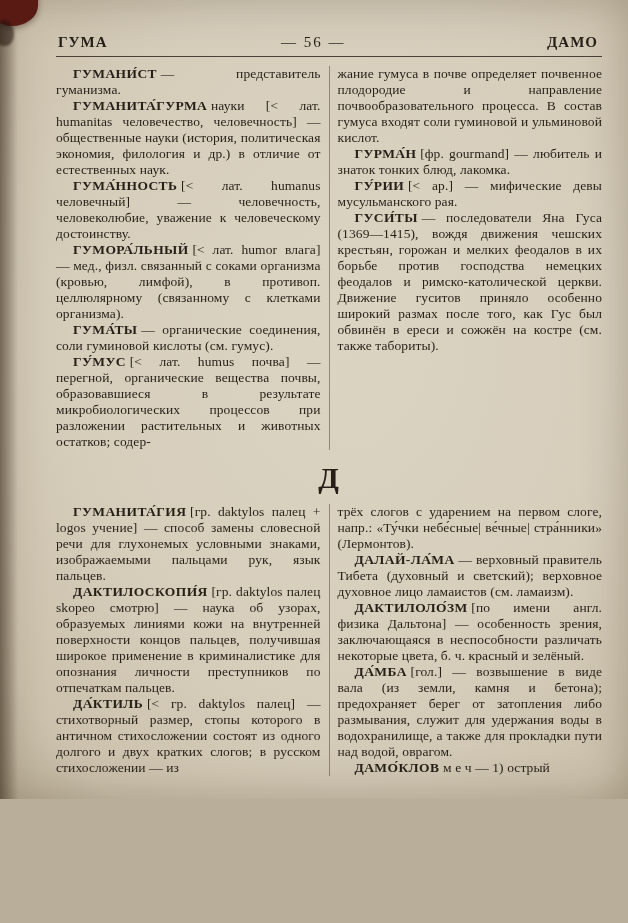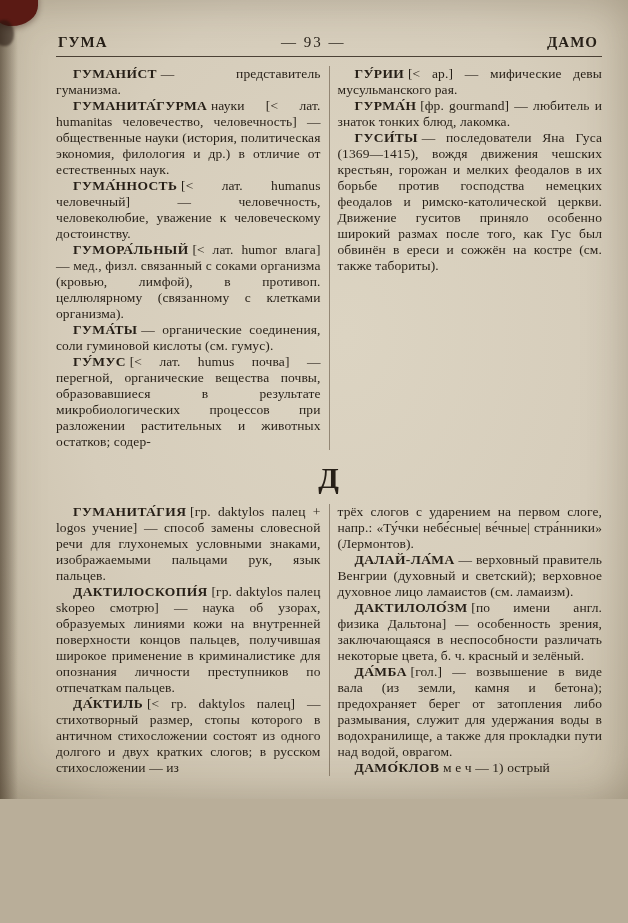--- a/index.html
+++ b/index.html
@@ -61,21 +61,21 @@
 <body>
 
 <div class="page">
 
   <div class="edge-shadow"></div>
   <div class="artifact-red"></div>
   <div class="artifact-dark"></div>
 
   <header class="running-head">
     <span class="guide">ГУМА</span>
-    <span class="pageno">— 93 —</span>
+    <span class="pageno">— 56 —</span>
     <span class="guide">ДАМО</span>
   </header>
 
   <hr class="head-rule">
 
   <main class="columns">
     <div class="col">
       <p class="entry">
         <b class="term">ГУМАНИ́СТ</b><span>— представитель гуманизма.</span>
       </p>
@@ -92,25 +92,28 @@
         <b class="term">ГУМА́ТЫ</b><span>— органические соединения, соли гуминовой кислоты (см. гумус).</span>
       </p>
       <p class="entry">
         <b class="term">ГУ́МУС</b><span>[&lt; лат. humus почва] — перегной, органические вещества почвы, образовавшиеся в результате микробиологических процессов при разложении растительных и животных остатков; содер-</span>
       </p>
     </div>
 
     <div class="col-divider"></div>
 
     <div class="col">
-      <p class="entry">
-        <b class="term">ГУ́РИИ</b><span>[&lt; ар.] — мифические девы мусульманского рая.</span>
+      <p class="cont">
+        <span>жание гумуса в почве определяет почвенное плодородие и направление почвообразовательного процесса. В состав гумуса входят соли гуминовой и ульминовой кислот.</span>
       </p>
       <p class="entry">
         <b class="term">ГУРМА́Н</b><span>[фр. gourmand] — любитель и знаток тонких блюд, лакомка.</span>
+      </p>
+      <p class="entry">
+        <b class="term">ГУ́РИИ</b><span>[&lt; ар.] — мифические девы мусульманского рая.</span>
       </p>
       <p class="entry">
         <b class="term">ГУСИ́ТЫ</b><span>— последователи Яна Гуса (1369—1415), вождя движения чешских крестьян, горожан и мелких феодалов в их борьбе против господства немецких феодалов и римско-католической церкви. Движение гуситов приняло особенно широкий размах после того, как Гус был обвинён в ереси и сожжён на костре (см. также табориты).</span>
       </p>
     </div>
   </main>
 
   <h1 class="section-letter">Д</h1>
 
   <main class="columns">
@@ -126,21 +129,21 @@
       </p>
     </div>
 
     <div class="col-divider"></div>
 
     <div class="col">
       <p class="cont">
         <span>трёх слогов с ударением на первом слоге, напр.: «Ту́чки небе́сные| ве́чные| стра́нники» (Лермонтов).</span>
       </p>
       <p class="entry">
-        <b class="term">ДАЛАЙ-ЛА́МА</b><span>— верховный правитель Венгрии (духовный и светский); верховное духовное лицо ламаистов (см. ламаизм).</span>
+        <b class="term">ДАЛАЙ-ЛА́МА</b><span>— верховный правитель Тибета (духовный и светский); верховное духовное лицо ламаистов (см. ламаизм).</span>
       </p>
       <p class="entry">
         <b class="term">ДАКТИЛОЛО́ЗМ</b><span>[по имени англ. физика Дальтона] — особенность зрения, заключающаяся в неспособности различать некоторые цвета, б. ч. красный и зелёный.</span>
       </p>
       <p class="entry">
         <b class="term">ДА́МБА</b><span>[гол.] — возвышение в виде вала (из земли, камня и бетона); предохраняет берег от затопления либо размывания, служит для удержания воды в водохранилище, а также для прокладки пути над водой, оврагом.</span>
       </p>
       <p class="entry">
         <b class="term">ДАМО́КЛОВ</b><span>м е ч — 1) острый</span>
       </p>

